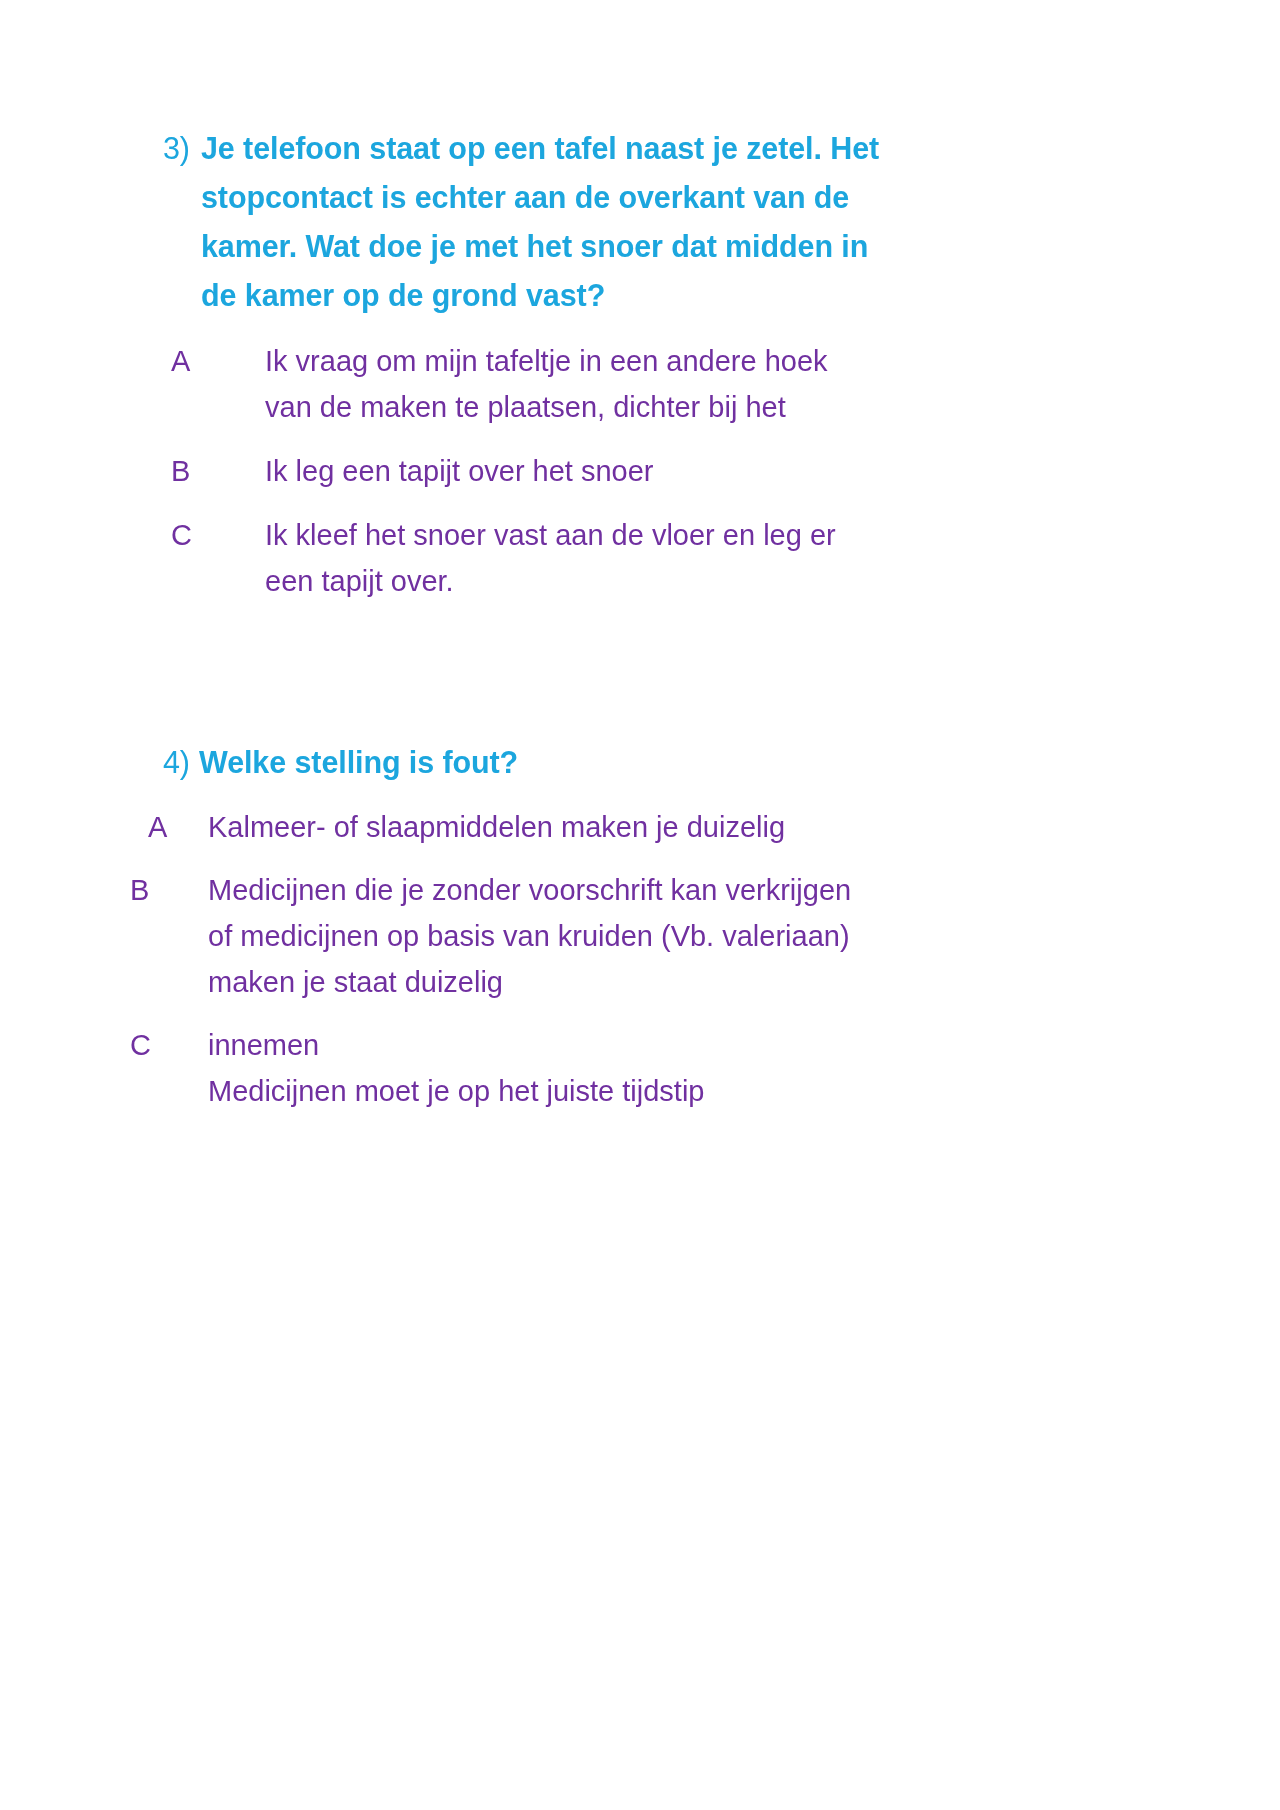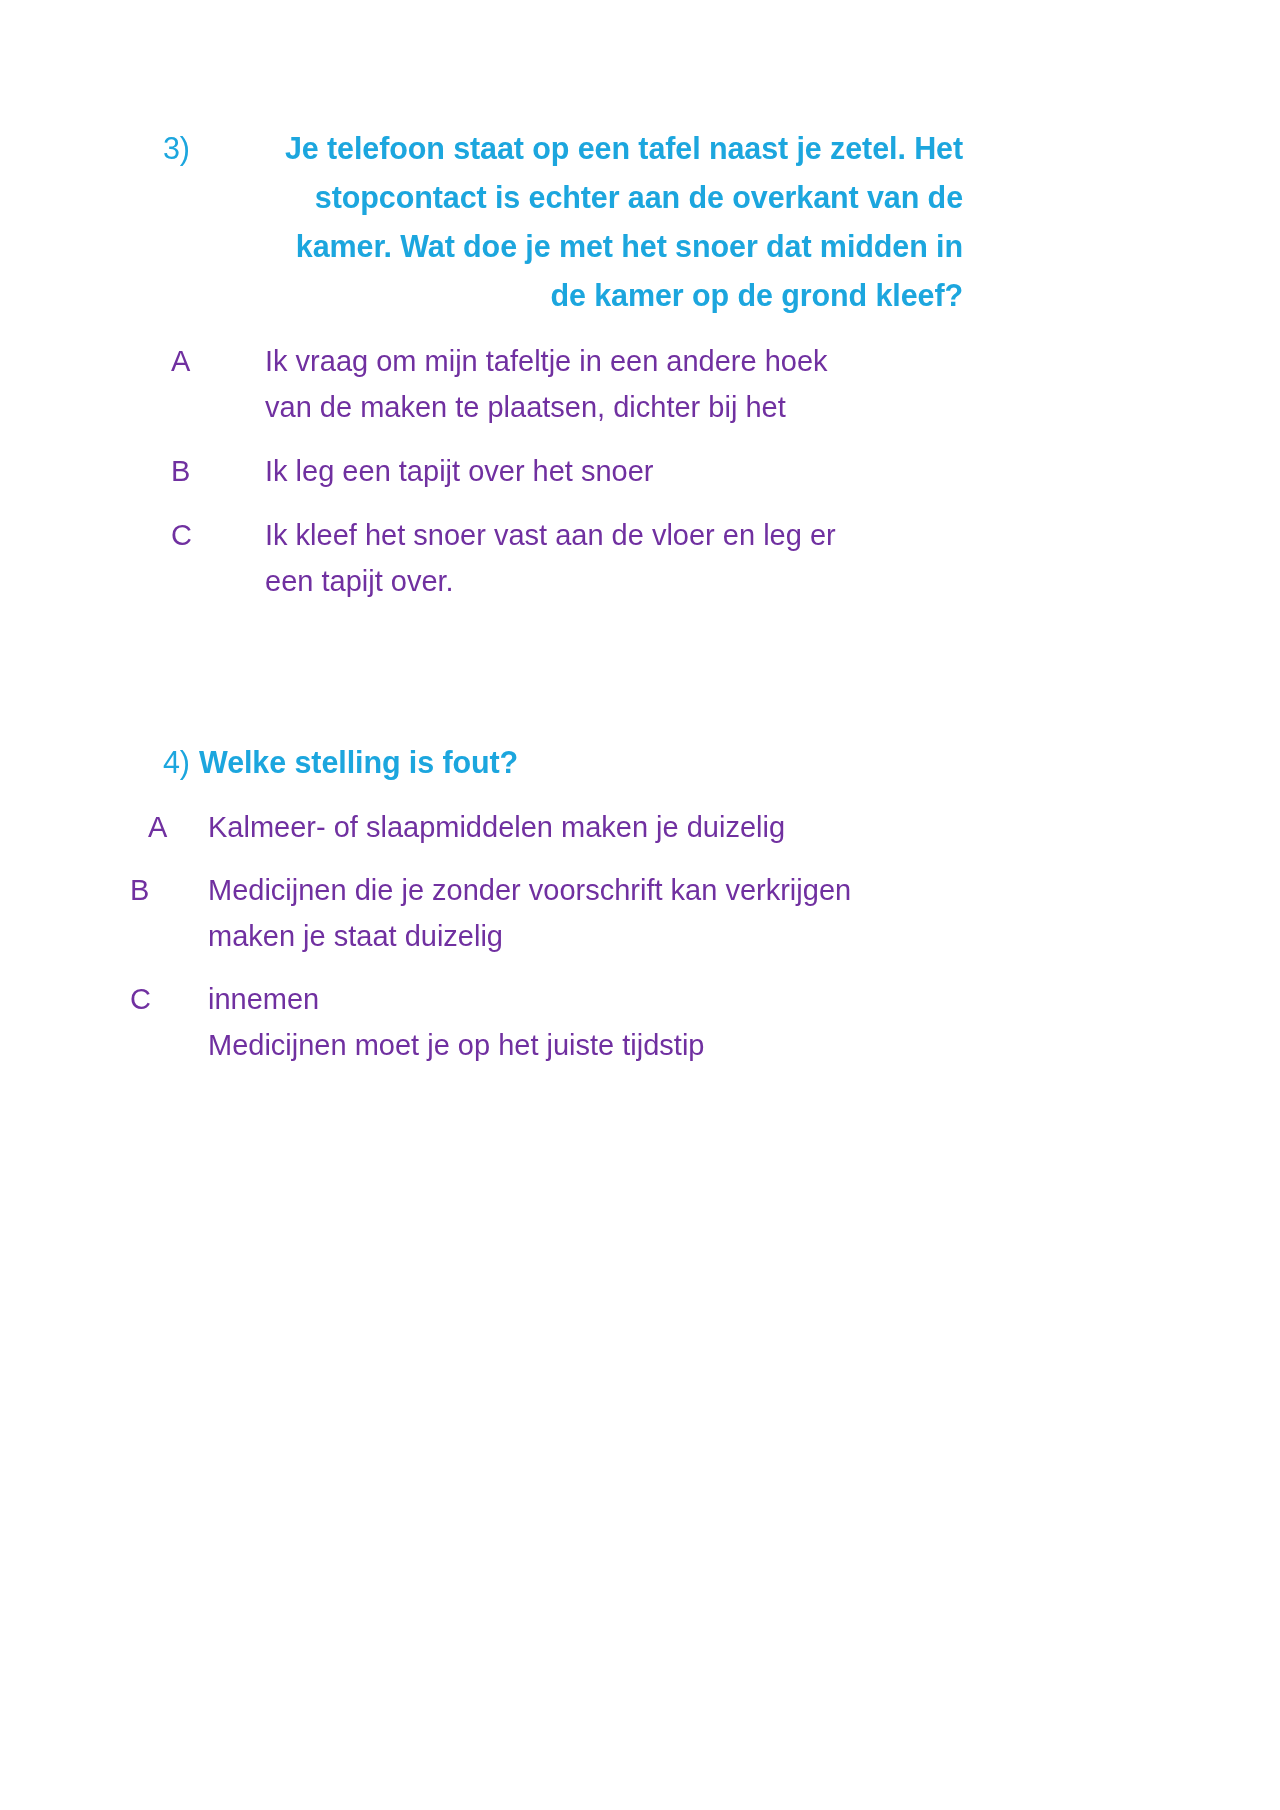--- a/index.html
+++ b/index.html
@@ -44,21 +44,21 @@
     flex: 0 0 auto;
     font-weight: normal;
     white-space: nowrap;
   }
   .question-heading .q-text {
     flex: 1 1 auto;
   }
 
   
   .q3-block .question-heading .q-num { width: 38px; }
-  .q3-block .question-heading .q-text { width: 757px; text-align: right; }
+  .q3-block .question-heading .q-text { width: 757px; }
 
   .options-q3 {
     margin-top: 18px;
   }
   .opt-q3 {
     display: flex;
     align-items: flex-start;
     color: #7030A0;
     font-size: 29px;
     line-height: 46px;
@@ -119,21 +119,21 @@
 <div class="page">
 
   <section class="q3-block">
 
     <div class="question-heading" style="color: rgb(28, 166, 222);">
       <span class="q-num">3)</span>
       <span class="q-text">
         <span class="line">Je telefoon staat op een tafel naast je zetel. Het</span>
         <span class="line">stopcontact is echter aan de overkant van de</span>
         <span class="line">kamer. Wat doe je met het snoer dat midden in</span>
-        <span class="line">de kamer op de grond kleef?</span>
+        <span class="line">de kamer op de grond vast?</span>
       </span>
     </div>
 
     <div class="options-q3">
 
       <div class="opt-q3" style="color: rgb(112, 48, 160);">
         <span class="opt-letter">A</span>
         <span class="opt-text">
           <span class="line">Ik vraag om mijn tafeltje in een andere hoek</span>
           <span class="line">van de maken te plaatsen, dichter bij het</span>
@@ -173,20 +173,21 @@
         <span class="opt-letter">A</span>
         <span class="opt-text">
           <span class="line">Kalmeer- of slaapmiddelen maken je duizelig</span>
         </span>
       </div>
 
       <div class="opt-q4" style="color: rgb(112, 48, 160);">
         <span class="opt-letter">B</span>
         <span class="opt-text">
           <span class="line">Medicijnen die je zonder voorschrift kan verkrijgen</span>
+          <span class="line">of medicijnen op basis van kruiden (Vb. valeriaan)</span>
           <span class="line">maken je staat duizelig</span>
         </span>
       </div>
 
       <div class="opt-q4" style="color: rgb(112, 48, 160);">
         <span class="opt-letter">C</span>
         <span class="opt-text">
           <span class="line">innemen</span>
           <span class="line">Medicijnen moet je op het juiste tijdstip</span>
         </span>

